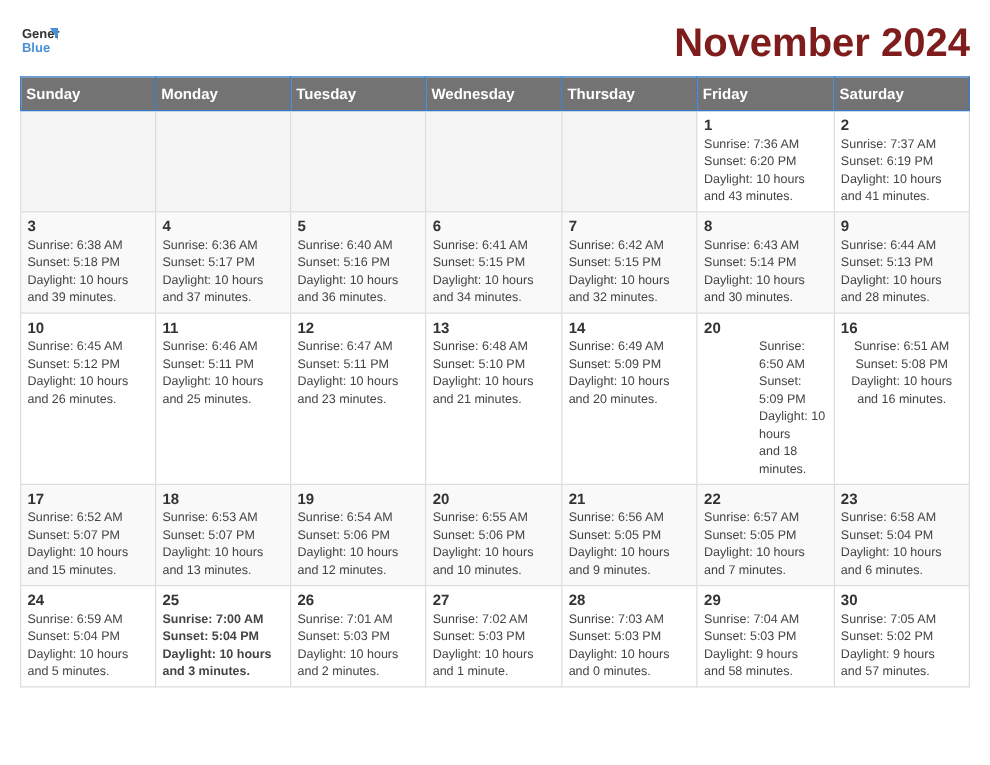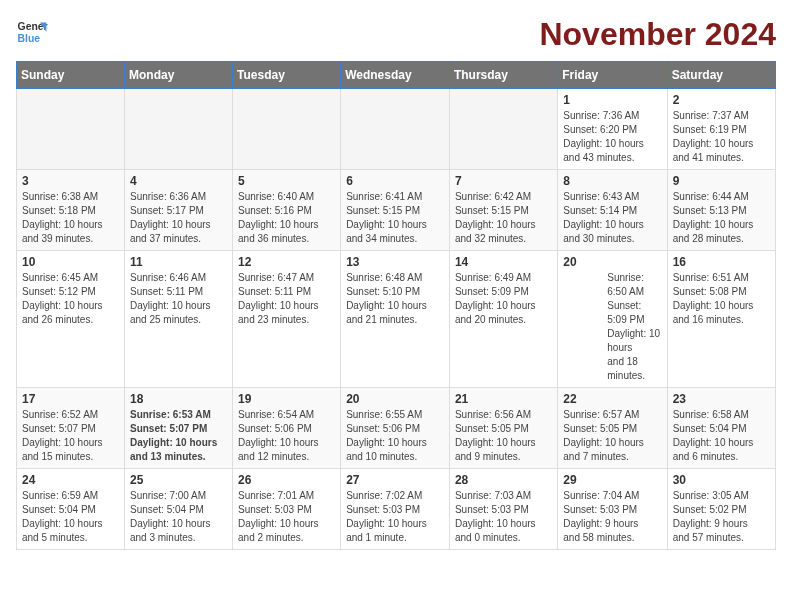--- a/index.html
+++ b/index.html
@@ -219,37 +219,37 @@
         </td>
         <td>
           <span class="day-number">20</span>
           <div class="day-info" style="white-space: pre-line; margin-left: 44px;">Sunrise: 6:50 AM
 Sunset: 5:09 PM
 Daylight: 10 hours
 and 18 minutes.</div>
         </td>
         <td>
           <span class="day-number">16</span>
-          <div class="day-info" style="white-space: pre-line;">Sunrise: 6:51 AM
+          <div class="day-info" style="white-space: pre-line; text-align: center;">Sunrise: 6:51 AM
 Sunset: 5:08 PM
 Daylight: 10 hours
 and 16 minutes.</div>
         </td>
       </tr>
       <tr>
         <td>
           <span class="day-number">17</span>
           <div class="day-info" style="white-space: pre-line;">Sunrise: 6:52 AM
 Sunset: 5:07 PM
 Daylight: 10 hours
 and 15 minutes.</div>
         </td>
         <td>
           <span class="day-number">18</span>
-          <div class="day-info" style="white-space: pre-line; font-weight: bold;">Sunrise: 6:53 AM
+          <div class="day-info" style="white-space: pre-line;">Sunrise: 6:53 AM
 Sunset: 5:07 PM
 Daylight: 10 hours
 and 13 minutes.</div>
         </td>
         <td>
           <span class="day-number">19</span>
           <div class="day-info" style="white-space: pre-line;">Sunrise: 6:54 AM
 Sunset: 5:06 PM
 Daylight: 10 hours
 and 12 minutes.</div>
@@ -286,21 +286,21 @@
       <tr>
         <td>
           <span class="day-number">24</span>
           <div class="day-info" style="white-space: pre-line;">Sunrise: 6:59 AM
 Sunset: 5:04 PM
 Daylight: 10 hours
 and 5 minutes.</div>
         </td>
         <td>
           <span class="day-number">25</span>
-          <div class="day-info" style="white-space: pre-line;">Sunrise: 7:00 AM
+          <div class="day-info" style="white-space: pre-line; font-weight: bold;">Sunrise: 7:00 AM
 Sunset: 5:04 PM
 Daylight: 10 hours
 and 3 minutes.</div>
         </td>
         <td>
           <span class="day-number">26</span>
           <div class="day-info" style="white-space: pre-line;">Sunrise: 7:01 AM
 Sunset: 5:03 PM
 Daylight: 10 hours
 and 2 minutes.</div>
@@ -321,20 +321,20 @@
         </td>
         <td>
           <span class="day-number">29</span>
           <div class="day-info" style="white-space: pre-line;">Sunrise: 7:04 AM
 Sunset: 5:03 PM
 Daylight: 9 hours
 and 58 minutes.</div>
         </td>
         <td>
           <span class="day-number">30</span>
-          <div class="day-info" style="white-space: pre-line;">Sunrise: 3:05 AM
+          <div class="day-info" style="white-space: pre-line;">Sunrise: 7:05 AM
 Sunset: 5:02 PM
 Daylight: 9 hours
 and 57 minutes.</div>
         </td>
       </tr>
     </tbody>
 </table>
 
 </body></html>

